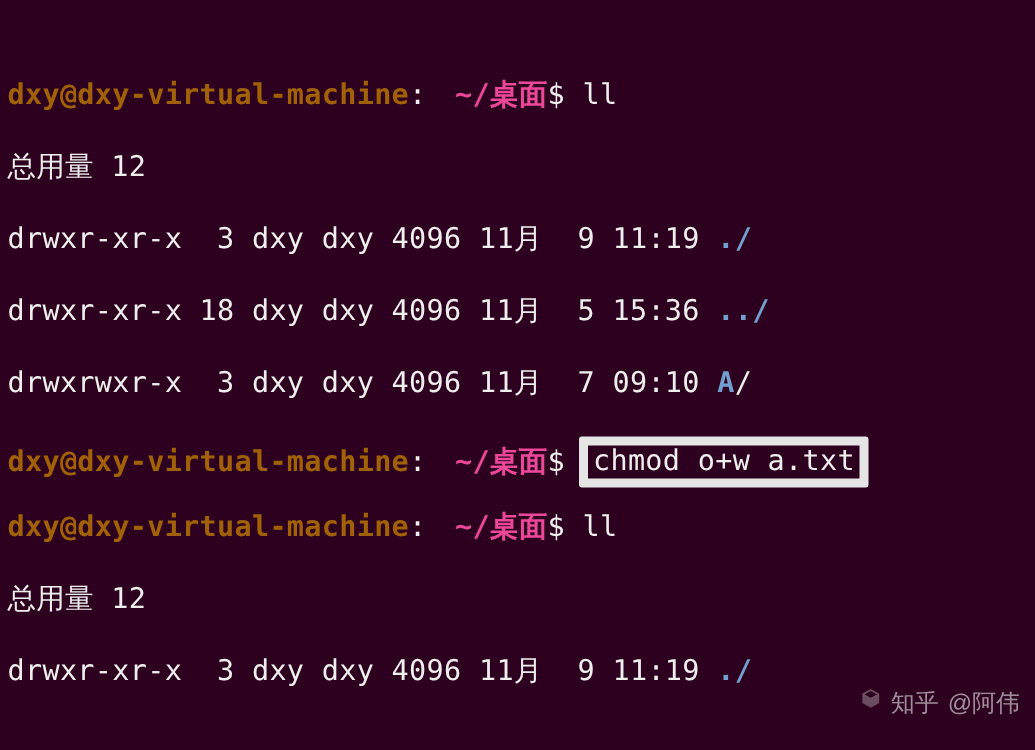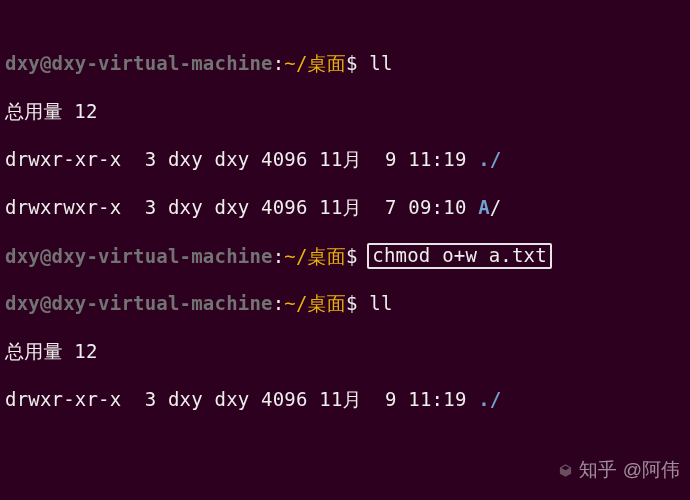--- a/index.html
+++ b/index.html
@@ -14,27 +14,27 @@
     color: #eeeeec;
     overflow: hidden;
     position: relative;
   }
   .term {
     padding: 3px 5px 0 5px;
     white-space: pre;
     letter-spacing: 0.2px;
   }
   .line { display: block; height: 24px; }
-  .user { color: #737373; font-weight: bold; }
-  .path { color: #eab308; font-weight: normal; }
+  .user { color: #a16207; font-weight: bold; }
+  .path { color: #ec4899; font-weight: bold; margin-left: 19px; }
   .dirA { color: #729fcf; font-weight: bold; }
   .dirdot { color: #729fcf; font-weight: bold; }
   .white { color: #eeeeec; }
   .cmd-box {
-    border: 2px solid #e5e5e5;
+    border: 6px solid #e5e5e5;
     padding: 0 3px;
     margin-left: -2px;
     border-radius: 2px;
     display: inline-block;
     line-height: 20px;
     height: 22px;
     vertical-align: 1px;
   }
   .perm-box {
     border: 2px solid #ef2929;
@@ -44,35 +44,36 @@
     line-height: 20px;
     height: 22px;
     vertical-align: 1px;
   }
   .watermark {
     position: absolute;
     right: 10px;
     bottom: 18px;
     color: rgba(255,255,255,0.55);
     font-family: sans-serif;
-    font-size: 19px;
+    font-size: 16px;
     display: flex;
-    align-items: center;
+    align-items: flex-start;
     gap: 6px;
   }
   .watermark svg { opacity: 0.55; }
 </style>
 </head>
 <body>
 
 <div class="term">
 
 <span class="line"><span class="user">dxy@dxy-virtual-machine</span><span class="white">:</span><span class="path">~/桌面</span><span class="white">$</span> <span class="white">ll</span></span>
 <span class="line"><span>总用量 12</span></span>
 <span class="line"><span>drwxr-xr-x</span> <span> 3</span> <span>dxy</span> <span>dxy</span> <span>4096</span> <span>11月</span> <span> 9</span> <span>11:19</span> <span class="dirdot">./</span></span>
+<span class="line"><span>drwxr-xr-x</span> <span>18</span> <span>dxy</span> <span>dxy</span> <span>4096</span> <span>11月</span> <span> 5</span> <span>15:36</span> <span class="dirdot">../</span></span>
 <span class="line"><span>drwxrwxr-x</span> <span> 3</span> <span>dxy</span> <span>dxy</span> <span>4096</span> <span>11月</span> <span> 7</span> <span>09:10</span> <span class="dirA">A</span><span class="white">/</span></span>
 <span class="line"><span class="user">dxy@dxy-virtual-machine</span><span class="white">:</span><span class="path">~/桌面</span><span class="white">$</span> <span class="cmd-box">chmod o+w a.txt</span></span>
 <span class="line"><span class="user">dxy@dxy-virtual-machine</span><span class="white">:</span><span class="path">~/桌面</span><span class="white">$</span> <span class="white">ll</span></span>
 <span class="line"><span>总用量 12</span></span>
 <span class="line"><span>drwxr-xr-x</span> <span> 3</span> <span>dxy</span> <span>dxy</span> <span>4096</span> <span>11月</span> <span> 9</span> <span>11:19</span> <span class="dirdot">./</span></span>
 
 
 
 
 

